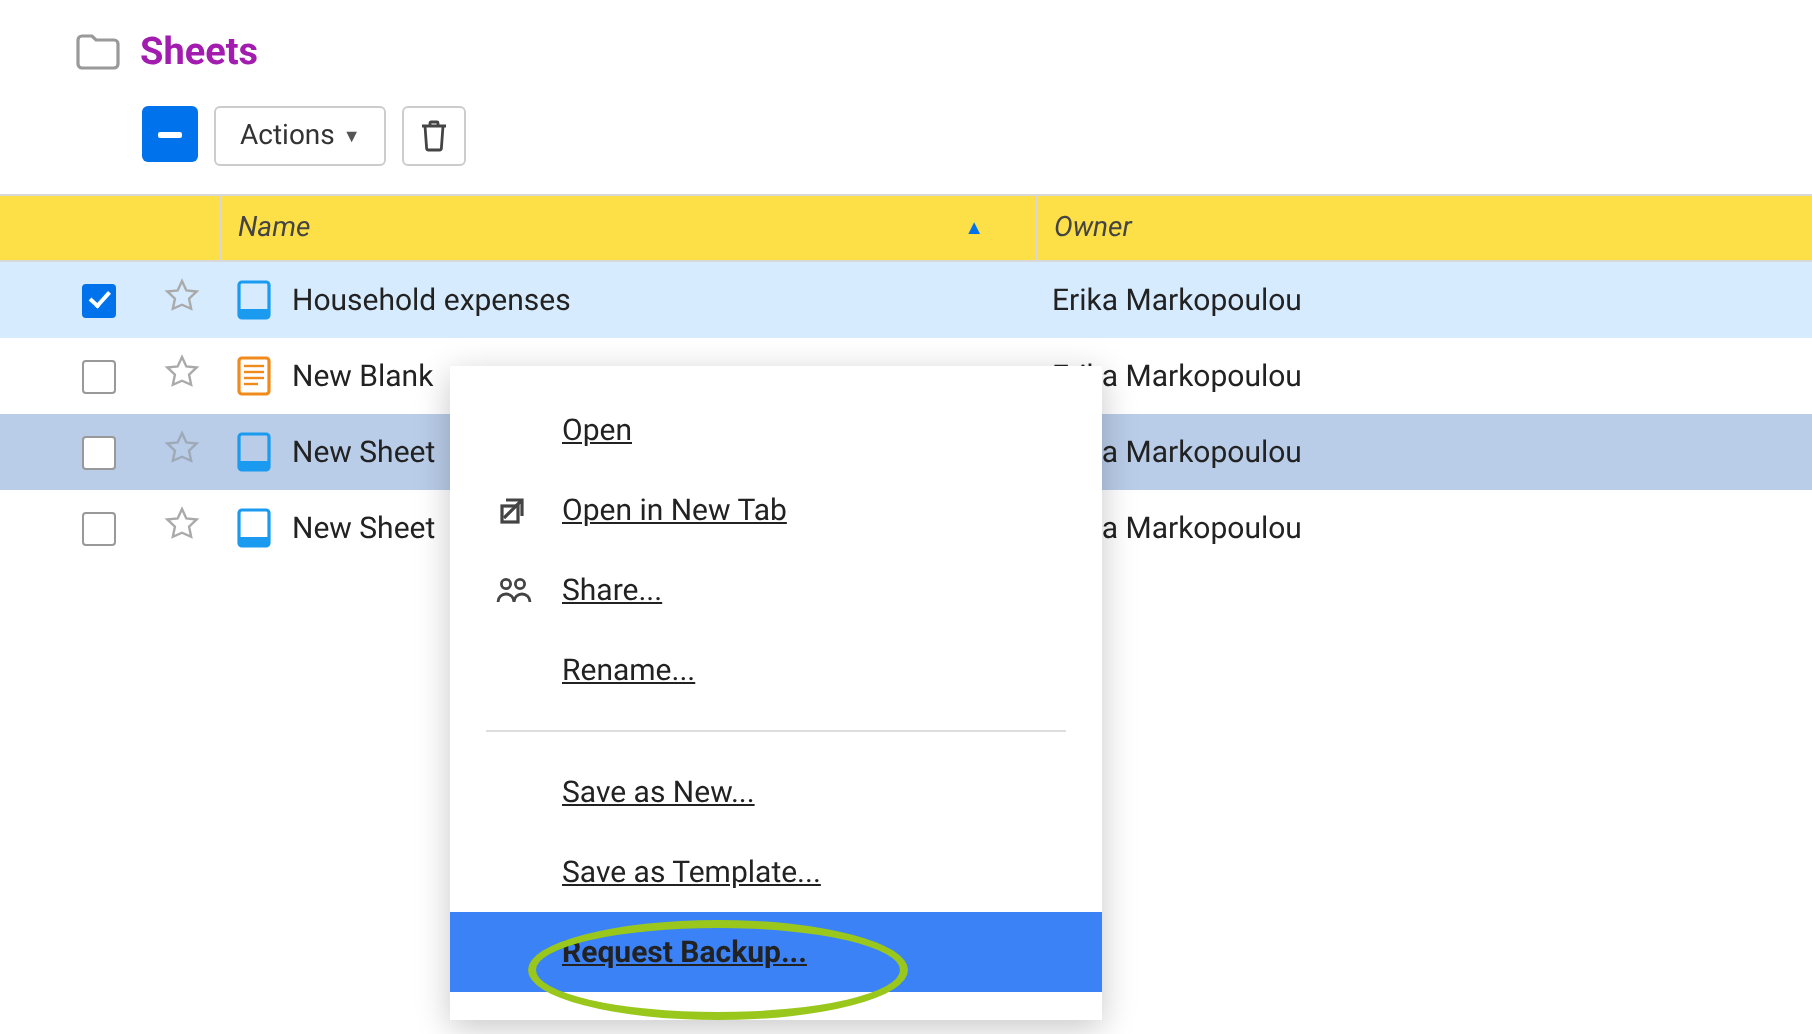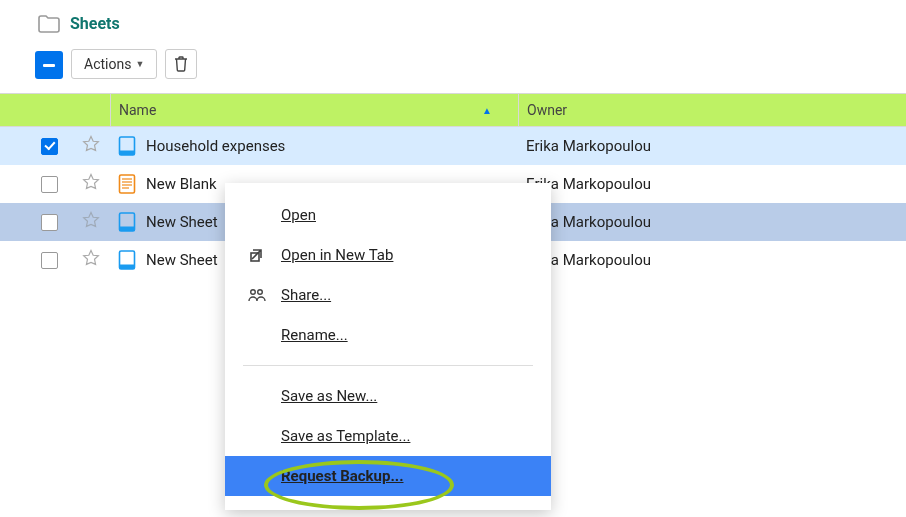--- a/index.html
+++ b/index.html
@@ -13,30 +13,31 @@
       overflow: hidden;
     }
     .page-header {
       display: flex;
       align-items: center;
       padding: 14px 0 6px 38px;
       gap: 10px;
     }
     .folder-icon svg { display: block; }
     .page-title {
-      font-size: 16px;
+      font-size: 19px;
       font-weight: 700;
-      color: #0f766e;
+      color: #a21caf;
       text-align: center;
     }
     .toolbar {
       display: flex;
-      align-items: flex-end;
+      align-items: flex-start;
       gap: 8px;
       padding: 10px 0 14px 35px;
+      margin-left: 36px;
     }
     .btn-select-indicator {
       width: 28px;
       height: 28px;
       background: #0073ec;
       border-radius: 3px;
       display: flex;
       align-items: center;
       justify-content: center;
       cursor: pointer;
@@ -74,25 +75,26 @@
       align-items: center;
       justify-content: center;
       cursor: pointer;
       color: #444;
     }
     .table {
       width: 100%;
     }
     .thead {
       display: flex;
-      background: #bef264;
+      background: #fde047;
       border-top: 1px solid #d8d8d8;
       border-bottom: 1px solid #d8d8d8;
       font-size: 14px;
       color: #444;
+      font-style: italic;
     }
     .col-check { width: 72px; flex: 0 0 72px; }
     .col-star  { width: 38px; flex: 0 0 38px; }
     .col-name  { flex: 1 1 auto; padding: 8px 8px; display:flex; align-items:center; }
     .col-owner { width: 388px; flex: 0 0 388px; padding: 8px 8px; display:flex; align-items:center;text-align:right; }
     .col-sep {
       border-left: 1px solid #d8d8d8;
     }
     .sort-caret {
       margin-left: auto;

